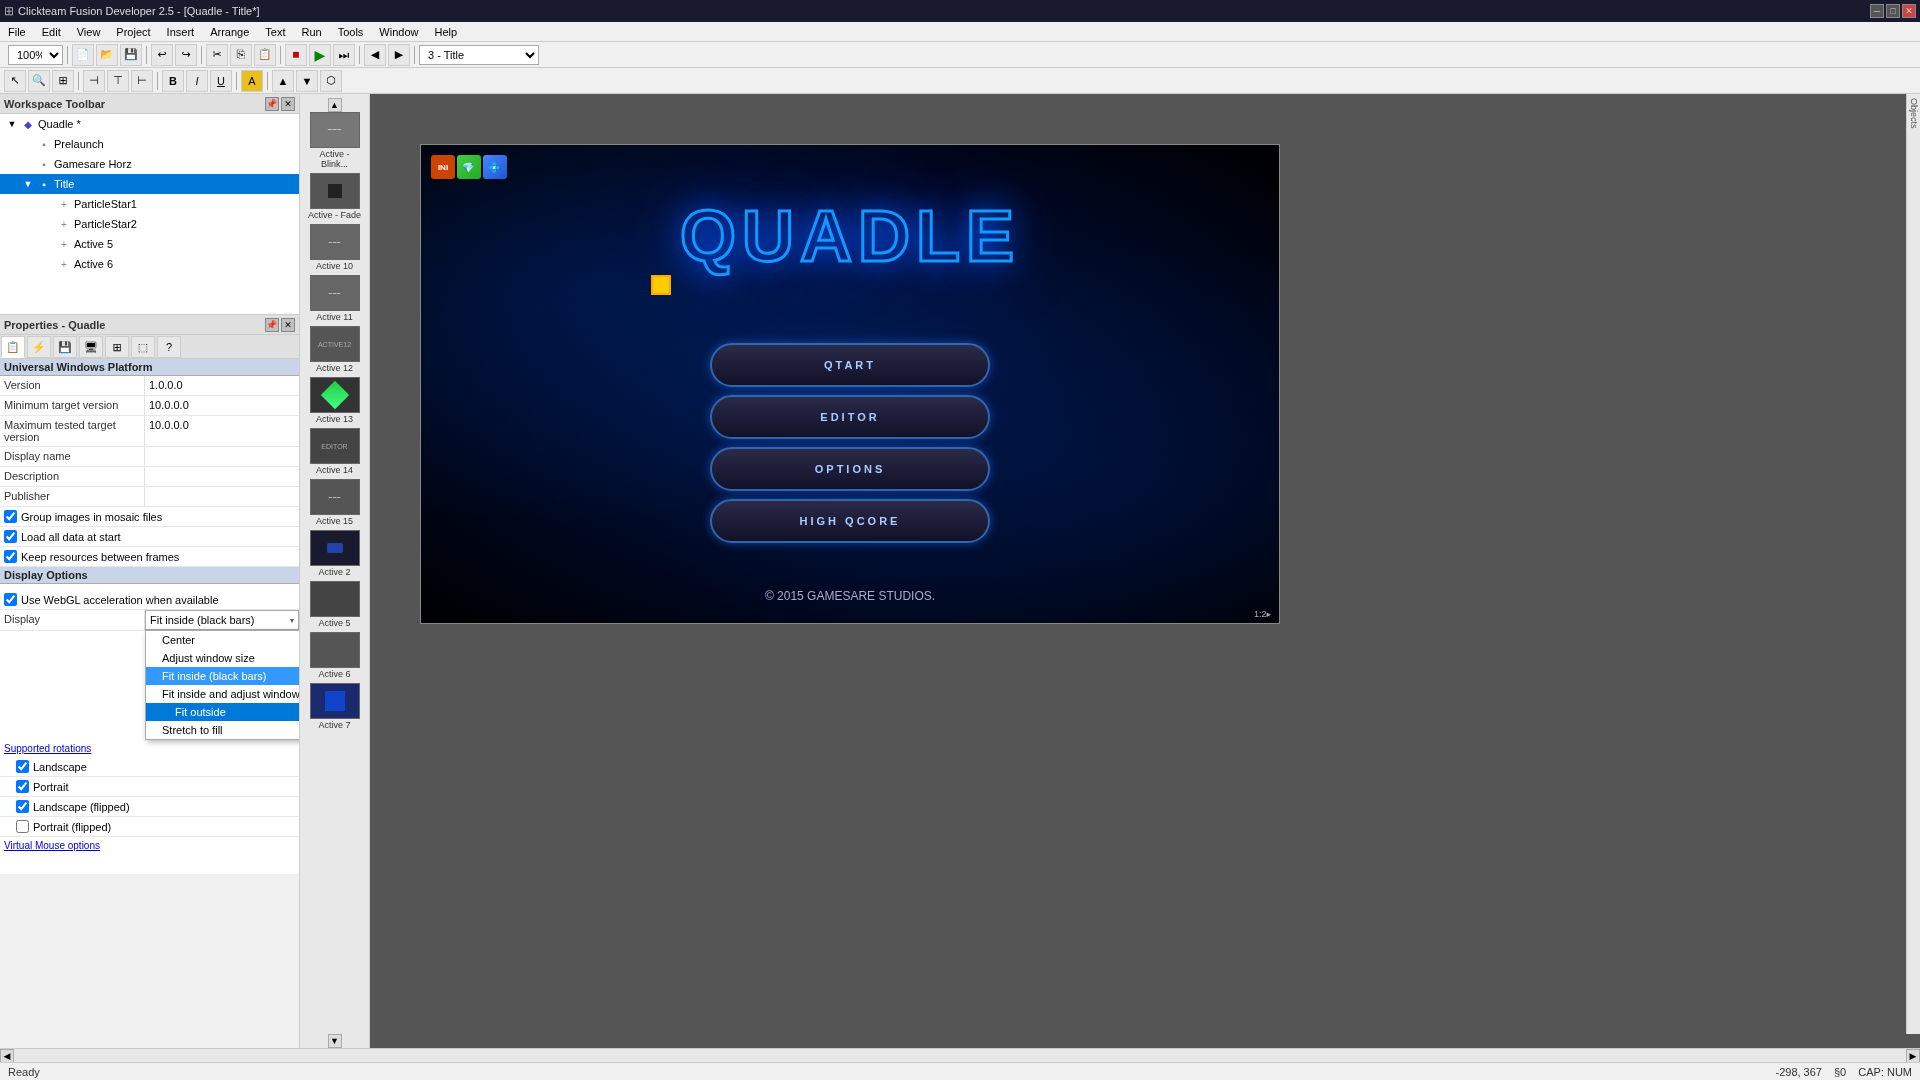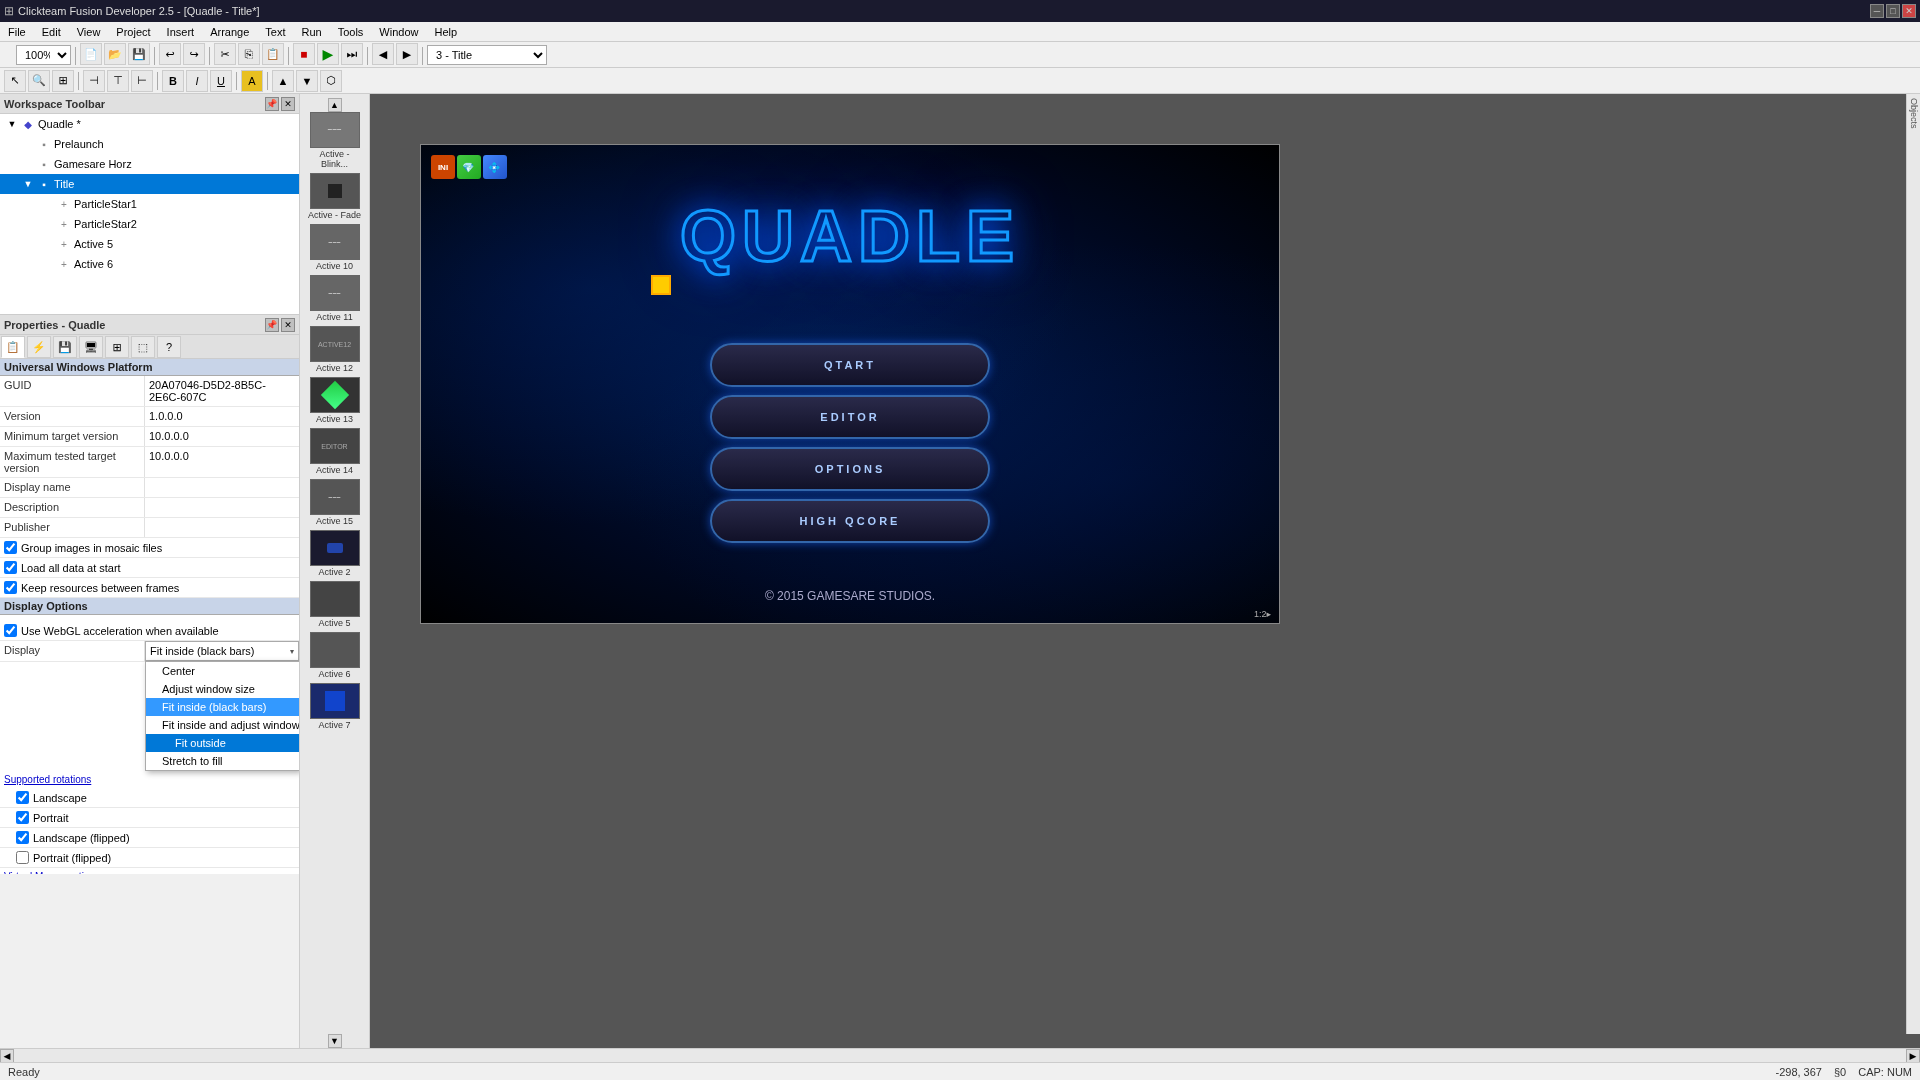--- a/index.html
+++ b/index.html
@@ -10,21 +10,21 @@
     .title-bar-left { display: flex; align-items: center; gap: 4px; }
     .title-bar-title { font-size: 11px; color: #ddd; }
     .title-bar-controls { display: flex; gap: 2px; }
     .title-bar-btn { width: 14px; height: 14px; background: #555; border: 1px solid #888; font-size: 9px; display: flex; align-items: center; justify-content: center; cursor: pointer; color: #ccc; }
 
     
     .menu-bar { background: #f0f0f0; height: 20px; display: flex; align-items: center; border-bottom: 1px solid #ccc; flex-shrink: 0; }
     .menu-item { padding: 2px 8px; cursor: pointer; color: #000; font-size: 11px; }
 
     
-    .toolbar1 { background: #f0f0f0; height: 26px; display: flex; align-items: flex-end; gap: 2px; padding: 2px 16px; border-bottom: 1px solid #ccc; flex-shrink: 0; }
+    .toolbar1 { background: #f0f0f0; height: 26px; display: flex; align-items: center; gap: 2px; padding: 2px 8px; border-bottom: 1px solid #ccc; flex-shrink: 0; }
     .tb-btn { width: 22px; height: 22px; background: #e8e8e8; border: 1px solid #ccc; display: flex; align-items: center; justify-content: center; cursor: pointer; font-size: 11px; }
     .tb-sep { width: 1px; height: 18px; background: #aaa; margin: 0 2px; }
     .tb-combo { height: 20px; padding: 0 4px; border: 1px solid #aaa; background: #fff; font-size: 11px; }
 
     
     .toolbar2 { background: #f0f0f0; height: 26px; display: flex; align-items: center; gap: 2px; padding: 2px 4px; border-bottom: 1px solid #ccc; flex-shrink: 0; }
 
     
     .main-area { display: flex; flex: 1; overflow: hidden; }
 
@@ -239,24 +239,20 @@
         <div class="props-tab" title="Display">🖥</div>
         <div class="props-tab" title="Grid">⊞</div>
         <div class="props-tab" title="Layers">⬚</div>
         <div class="props-tab" title="Help">?</div>
       </div>
 
       <div class="props-content">
         <div class="props-section">Universal Windows Platform</div>
 
         <div class="props-row">
-          <div class="props-label">GUID</div>
-          <div class="props-value">20A07046-D5D2-8B5C-2E6C-607C</div>
-        </div>
-        <div class="props-row">
           <div class="props-label">Version</div>
           <div class="props-value">1.0.0.0</div>
         </div>
         <div class="props-row">
           <div class="props-label">Minimum target version</div>
           <div class="props-value">10.0.0.0</div>
         </div>
         <div class="props-row">
           <div class="props-label">Maximum tested target version</div>
           <div class="props-value">10.0.0.0</div>

